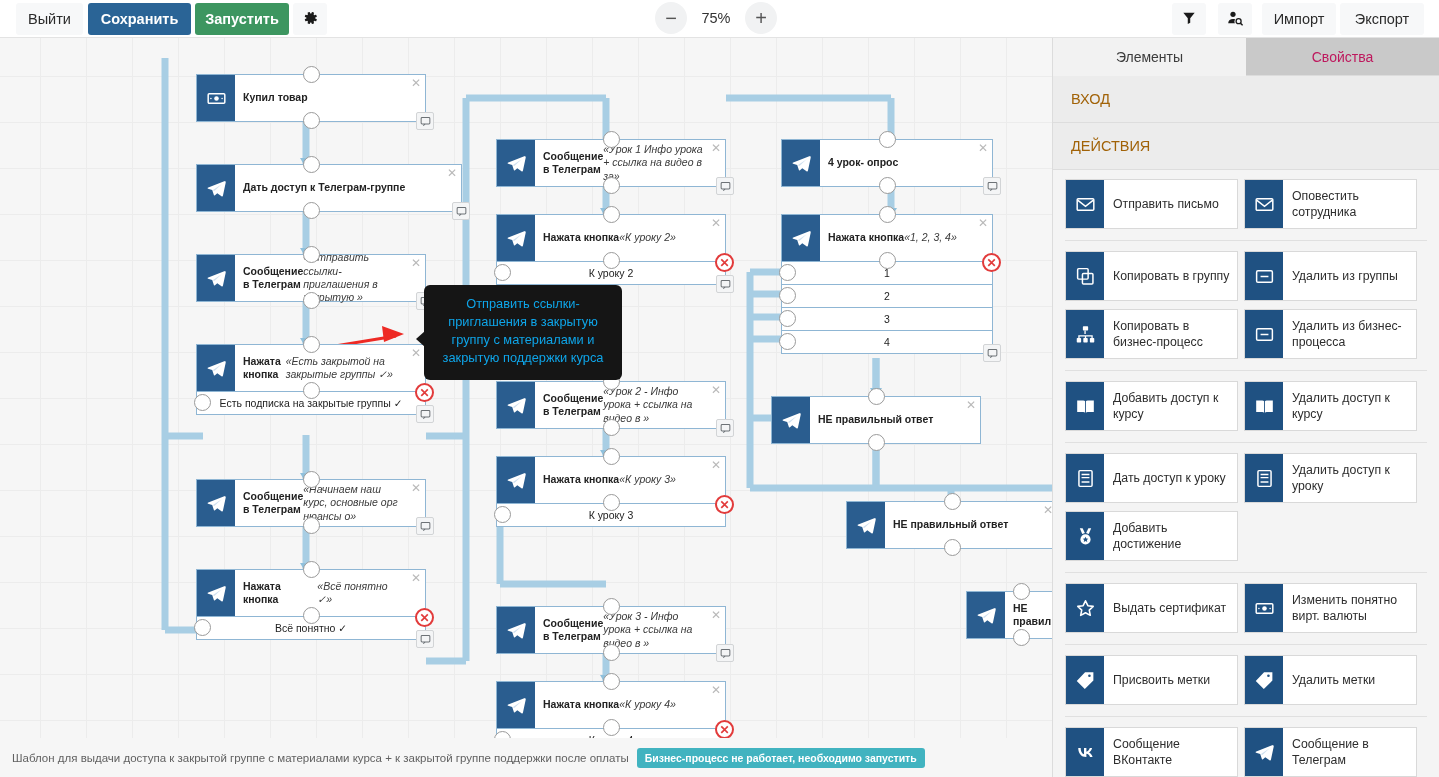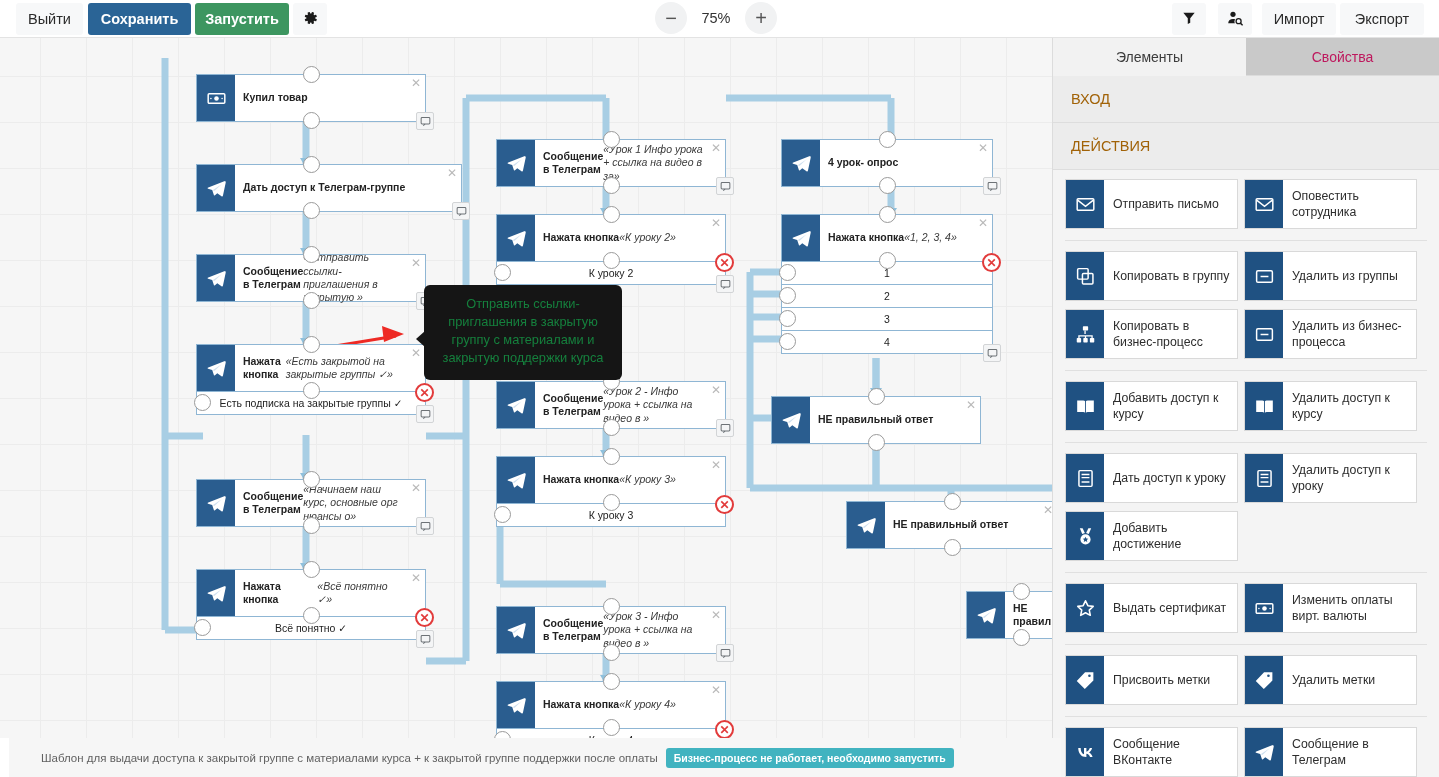--- a/index.html
+++ b/index.html
@@ -127,41 +127,41 @@
   .dot {
     position: absolute; width: 17px; height: 17px; border-radius: 50%;
     background: #ffffff; border: 1.5px solid #9a9a9a;
     z-index: 6; cursor: pointer;
   }
 
   
   #tooltip {
     position: absolute; left: 424px; top: 247px;
     width: 198px;
-    background: #151515; color: #15803d;
+    background: #151515; color: #0ea5e9;
     border-radius: 6px;
     padding: 10px 10px 12px 10px;
     font-size: 12.8px; line-height: 1.42;
     text-align: center;
     z-index: 40;
   }
   #tooltip:after {
     content: ""; position: absolute; left: -8px; top: 46px;
     border-top: 8px solid transparent;
     border-bottom: 8px solid transparent;
     border-right: 9px solid #151515;
   }
 
   
   #bottombar {
-    position: absolute; left: 9px; top: 738px;
+    position: absolute; left: 0; top: 738px;
     width: 1052px; height: 39px;
     background: #f6f6f6;
     display: flex; align-items: center;
-    padding-left: 32px;
+    padding-left: 12px;
     z-index: 30;
   }
   #bp-desc { font-size: 11.5px; color: #616161; }
   #bp-badge {
     margin-left: 8px;
     background: #41b3c0; color: #ffffff;
     font-size: 10.5px; font-weight: bold;
     border-radius: 3px; padding: 4px 8px;
     white-space: nowrap;
   }
@@ -864,21 +864,21 @@
         </div>
         <div class="act">
           <div class="act-ico">
             <svg width="21" height="21" viewBox="0 0 24 24" fill="none" stroke="#fff" stroke-width="1.7">
               <rect x="2.5" y="6.5" width="19" height="11" rx="1.2"></rect>
               <circle cx="12" cy="12" r="2.6" fill="#fff" stroke="none"></circle>
               <circle cx="5.6" cy="12" r="0.9" fill="#fff" stroke="none"></circle>
               <circle cx="18.4" cy="12" r="0.9" fill="#fff" stroke="none"></circle>
             </svg>
           </div>
-          <div class="act-lbl">Изменить оплаты вирт. валюты</div>
+          <div class="act-lbl">Изменить понятно вирт. валюты</div>
         </div>
         <div class="act-row-sep"></div>
         <div class="act">
           <div class="act-ico">
             <svg width="21" height="21" viewBox="0 0 24 24" fill="#fff">
               <path d="M11.5 2.5H21v9.5L11.2 21.8 2 12.6zM18 6.5a1.5 1.5 0 1 0-3 0 1.5 1.5 0 0 0 3 0z"></path>
             </svg>
           </div>
           <div class="act-lbl">Присвоить метки</div>
         </div>

